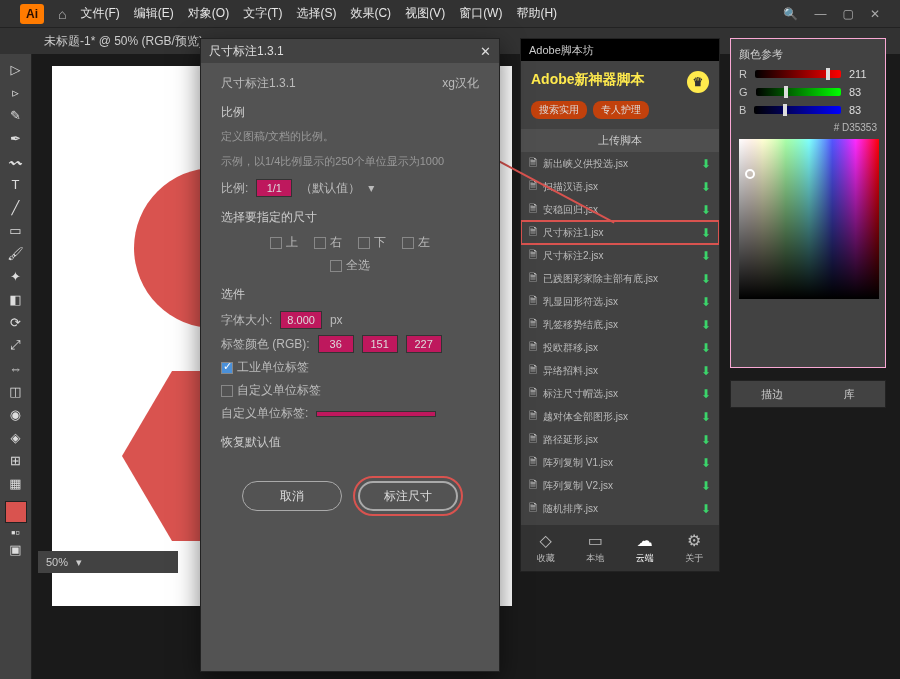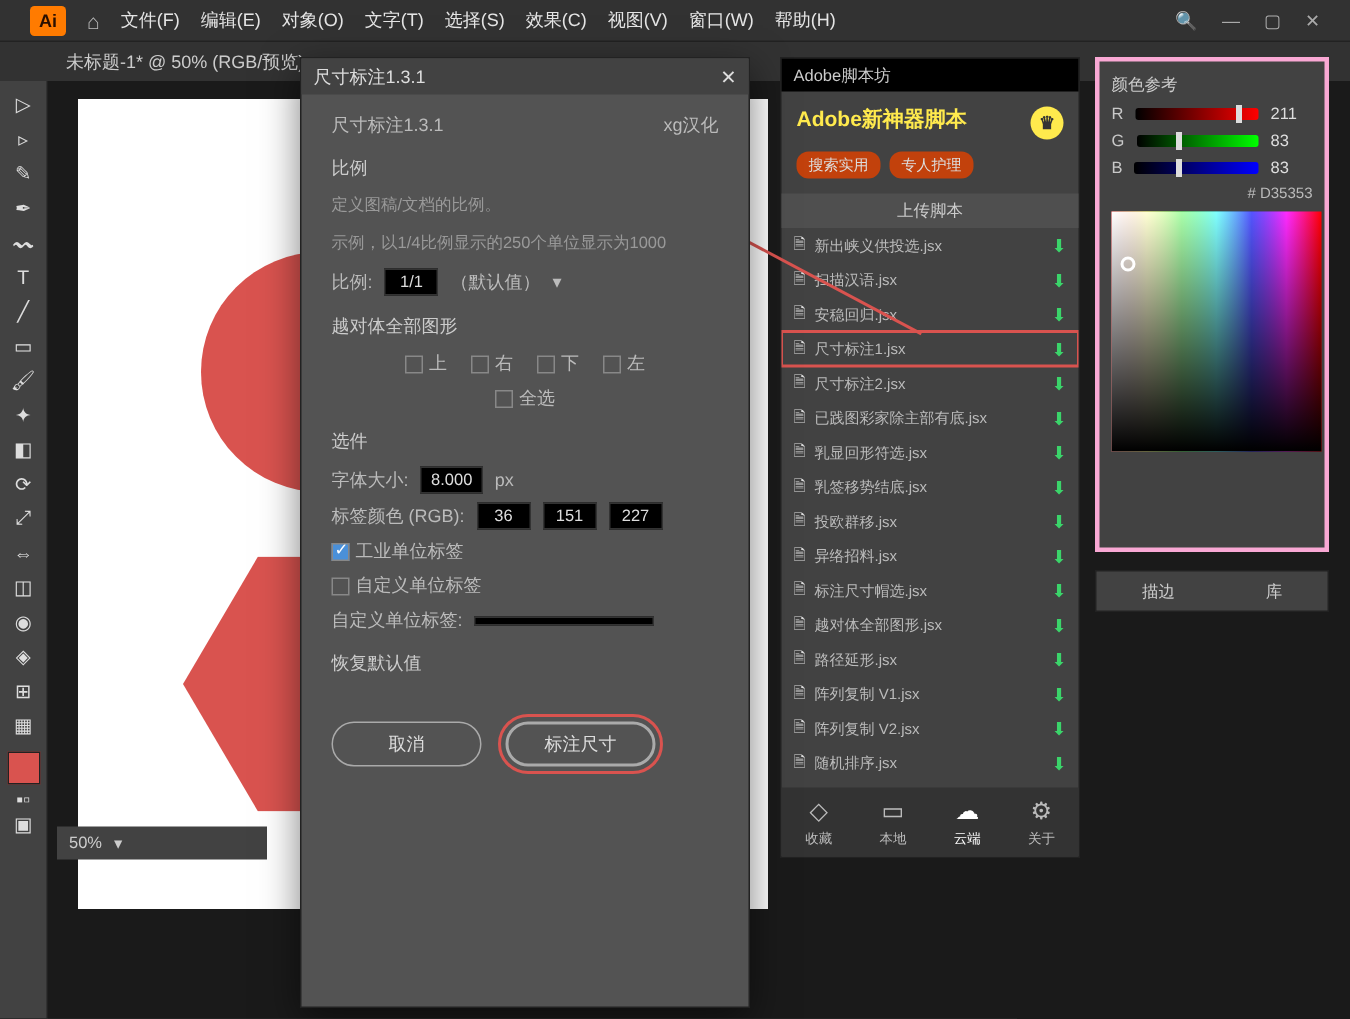--- a/index.html
+++ b/index.html
@@ -23,46 +23,46 @@
 .hexagon { position: absolute; left: 70px; top: 305px; width: 200px; height: 170px; background: #d9534f; clip-path: polygon(25% 0, 75% 0, 100% 50%, 75% 100%, 25% 100%, 0 50%); }
 .zoom-bar { position: absolute; left: 38px; bottom: 106px; height: 22px; background: #424242; display: flex; align-items: center; padding: 0 8px; gap: 8px; color: #ccc; font-size: 11px; width: 140px; }
 .dialog { position: absolute; left: 200px; top: 38px; width: 300px; height: 634px; background: #535353; border: 1px solid #222; box-shadow: 0 8px 24px rgba(0,0,0,.5); z-index: 50; }
 .dialog .titlebar { height: 24px; background: #424242; display: flex; align-items: center; justify-content: space-between; padding: 0 8px; font-size: 12px; color: #ddd; }
 .dialog .close { cursor: pointer; font-size: 13px; }
 .dialog .body { padding: 12px 20px; color: #bbb; font-size: 12px; }
 .dialog .body .subtitle-row { display: flex; justify-content: space-between; margin-bottom: 10px; }
 .dialog .body h4 { font-weight: normal; color: #ccc; margin: 12px 0 8px; font-size: 12px; }
 .dialog .body .note { font-size: 11px; color: #999; margin: 2px 0 10px; }
 .dialog .row { display: flex; align-items: center; gap: 8px; margin: 6px 0; }
-.dialog .input-box { background: #000000; border: 1px solid #333; padding: 2px 6px; color: #ddd; min-width: 36px; text-align: center; font-size: 11px; }
+.dialog .input-box { background: #be185d; border: 1px solid #333; padding: 2px 6px; color: #ddd; min-width: 36px; text-align: center; font-size: 11px; }
 .dialog .check-row { display: flex; gap: 16px; justify-content: center; margin: 6px 0; }
 .dialog .checkbox { display: inline-block; width: 12px; height: 12px; border: 1px solid #888; margin-right: 4px; vertical-align: middle; }
 .dialog .checkbox.checked { background: #4a90d9; position: relative; }
 .dialog .checkbox.checked::after { content: '✓'; position: absolute; left: 1px; top: -3px; font-size: 11px; color: #fff; }
-.dialog .buttons { display: flex; justify-content: flex-start; gap: 16px; margin-top: 30px; }
+.dialog .buttons { display: flex; justify-content: center; gap: 16px; margin-top: 30px; }
 .dialog .btn { width: 100px; height: 30px; border: 1px solid #aaa; border-radius: 16px; background: transparent; color: #ddd; display: flex; align-items: center; justify-content: center; cursor: pointer; font-size: 12px; }
 .dialog .btn.primary-highlight { outline: 2px solid #d9534f; outline-offset: 3px; border-width: 2px; }
 .panel-scripts { position: absolute; left: 520px; top: 38px; width: 200px; height: 534px; background: #424242; border: 1px solid #222; z-index: 40; }
 .panel-scripts .ph { height: 22px; background: #000000; display: flex; align-items: center; padding: 0 8px; font-size: 11px; color: #ccc; }
 .panel-scripts .banner { padding: 10px; }
 .panel-scripts .banner .title { color: #ffea4d; font-weight: bold; font-size: 14px; display: flex; align-items: flex-start; justify-content: space-between; }
 .panel-scripts .banner .badge { width: 22px; height: 22px; background: #ffea4d; border-radius: 50%; display: flex; align-items: center; justify-content: center; color: #333; font-size: 12px; }
 .panel-scripts .banner .pills { margin-top: 8px; display: flex; gap: 6px; }
 .panel-scripts .banner .pill { background: #c2410c; border-radius: 8px; padding: 2px 8px; font-size: 10px; color: #ddd; }
 .panel-scripts .section-title { background: #4f4f4f; padding: 4px 0; text-align: center; font-size: 11px; color: #ccc; }
 .panel-scripts .list { overflow: hidden; }
 .panel-scripts .list .item { display: flex; align-items: center; padding: 3px 8px; color: #bbb; font-size: 10px; gap: 6px; }
 .panel-scripts .list .item .file-icon { color: #ddd; font-size: 10px; }
 .panel-scripts .list .item .dot { margin-left: auto; color: #3bd46a; font-size: 12px; }
 .panel-scripts .list .item.highlight { outline: 2px solid #d9534f; outline-offset: -1px; }
 .panel-scripts .footer { position: absolute; bottom: 0; left: 0; right: 0; height: 46px; background: #333; display: flex; justify-content: space-around; align-items: center; }
 .panel-scripts .footer .fbtn { display: flex; flex-direction: column; align-items: center; gap: 2px; color: #bbb; font-size: 9px; cursor: pointer; }
 .panel-scripts .footer .fbtn .ficon { font-size: 16px; }
 .panel-scripts .footer .fbtn.active { color: #fff; }
-.panel-color { position: absolute; right: 14px; top: 38px; width: 156px; height: 330px; background: #424242; border: 3px solid #f9a8d4; padding: 8px; z-index: 30; }
+.panel-color { position: absolute; right: 14px; top: 38px; width: 156px; height: 330px; background: #424242; border: 1px solid #f9a8d4; padding: 8px; z-index: 30; }
 .panel-color .ph { font-size: 11px; color: #ccc; margin-bottom: 6px; }
 .panel-color .slider-row { display: flex; align-items: center; gap: 8px; margin: 6px 0; font-size: 11px; }
 .panel-color .slider { flex: 1; height: 8px; background: linear-gradient(90deg,#000,#f00); border-radius: 2px; position: relative; }
 .panel-color .slider.g { background: linear-gradient(90deg,#000,#0f0); }
 .panel-color .slider.b { background: linear-gradient(90deg,#000,#00f); }
 .panel-color .slider .thumb { position: absolute; top: -2px; width: 4px; height: 12px; background: #ddd; }
 .panel-color .val { width: 28px; text-align: left; color: #dedede; }
 .panel-color .hex-row { text-align: right; font-size: 10px; color: #bbb; margin: 4px 0 6px; }
 .panel-color .spectrum { width: 140px; height: 160px; background:
   linear-gradient(to bottom, transparent 0%, #000 100%),
@@ -152,21 +152,21 @@
     <h4>比例</h4>
     <div class="note">定义图稿/文档的比例。</div>
     <div class="note">示例，以1/4比例显示的250个单位显示为1000</div>
     <div class="row">
       <span>比例:</span>
       <span class="input-box">1/1</span>
       <span>（默认值）</span>
       <span>▾</span>
     </div>
 
-    <h4>越对体全部图形</h4>
+    <h4>选择要指定的尺寸</h4>
     <div class="check-row">
       <span><span class="checkbox"></span><span>上</span></span>
       <span><span class="checkbox"></span><span>右</span></span>
       <span><span class="checkbox"></span><span>下</span></span>
       <span><span class="checkbox"></span><span>左</span></span>
     </div>
     <div class="check-row">
       <span><span class="checkbox"></span><span>全选</span></span>
     </div>
 

